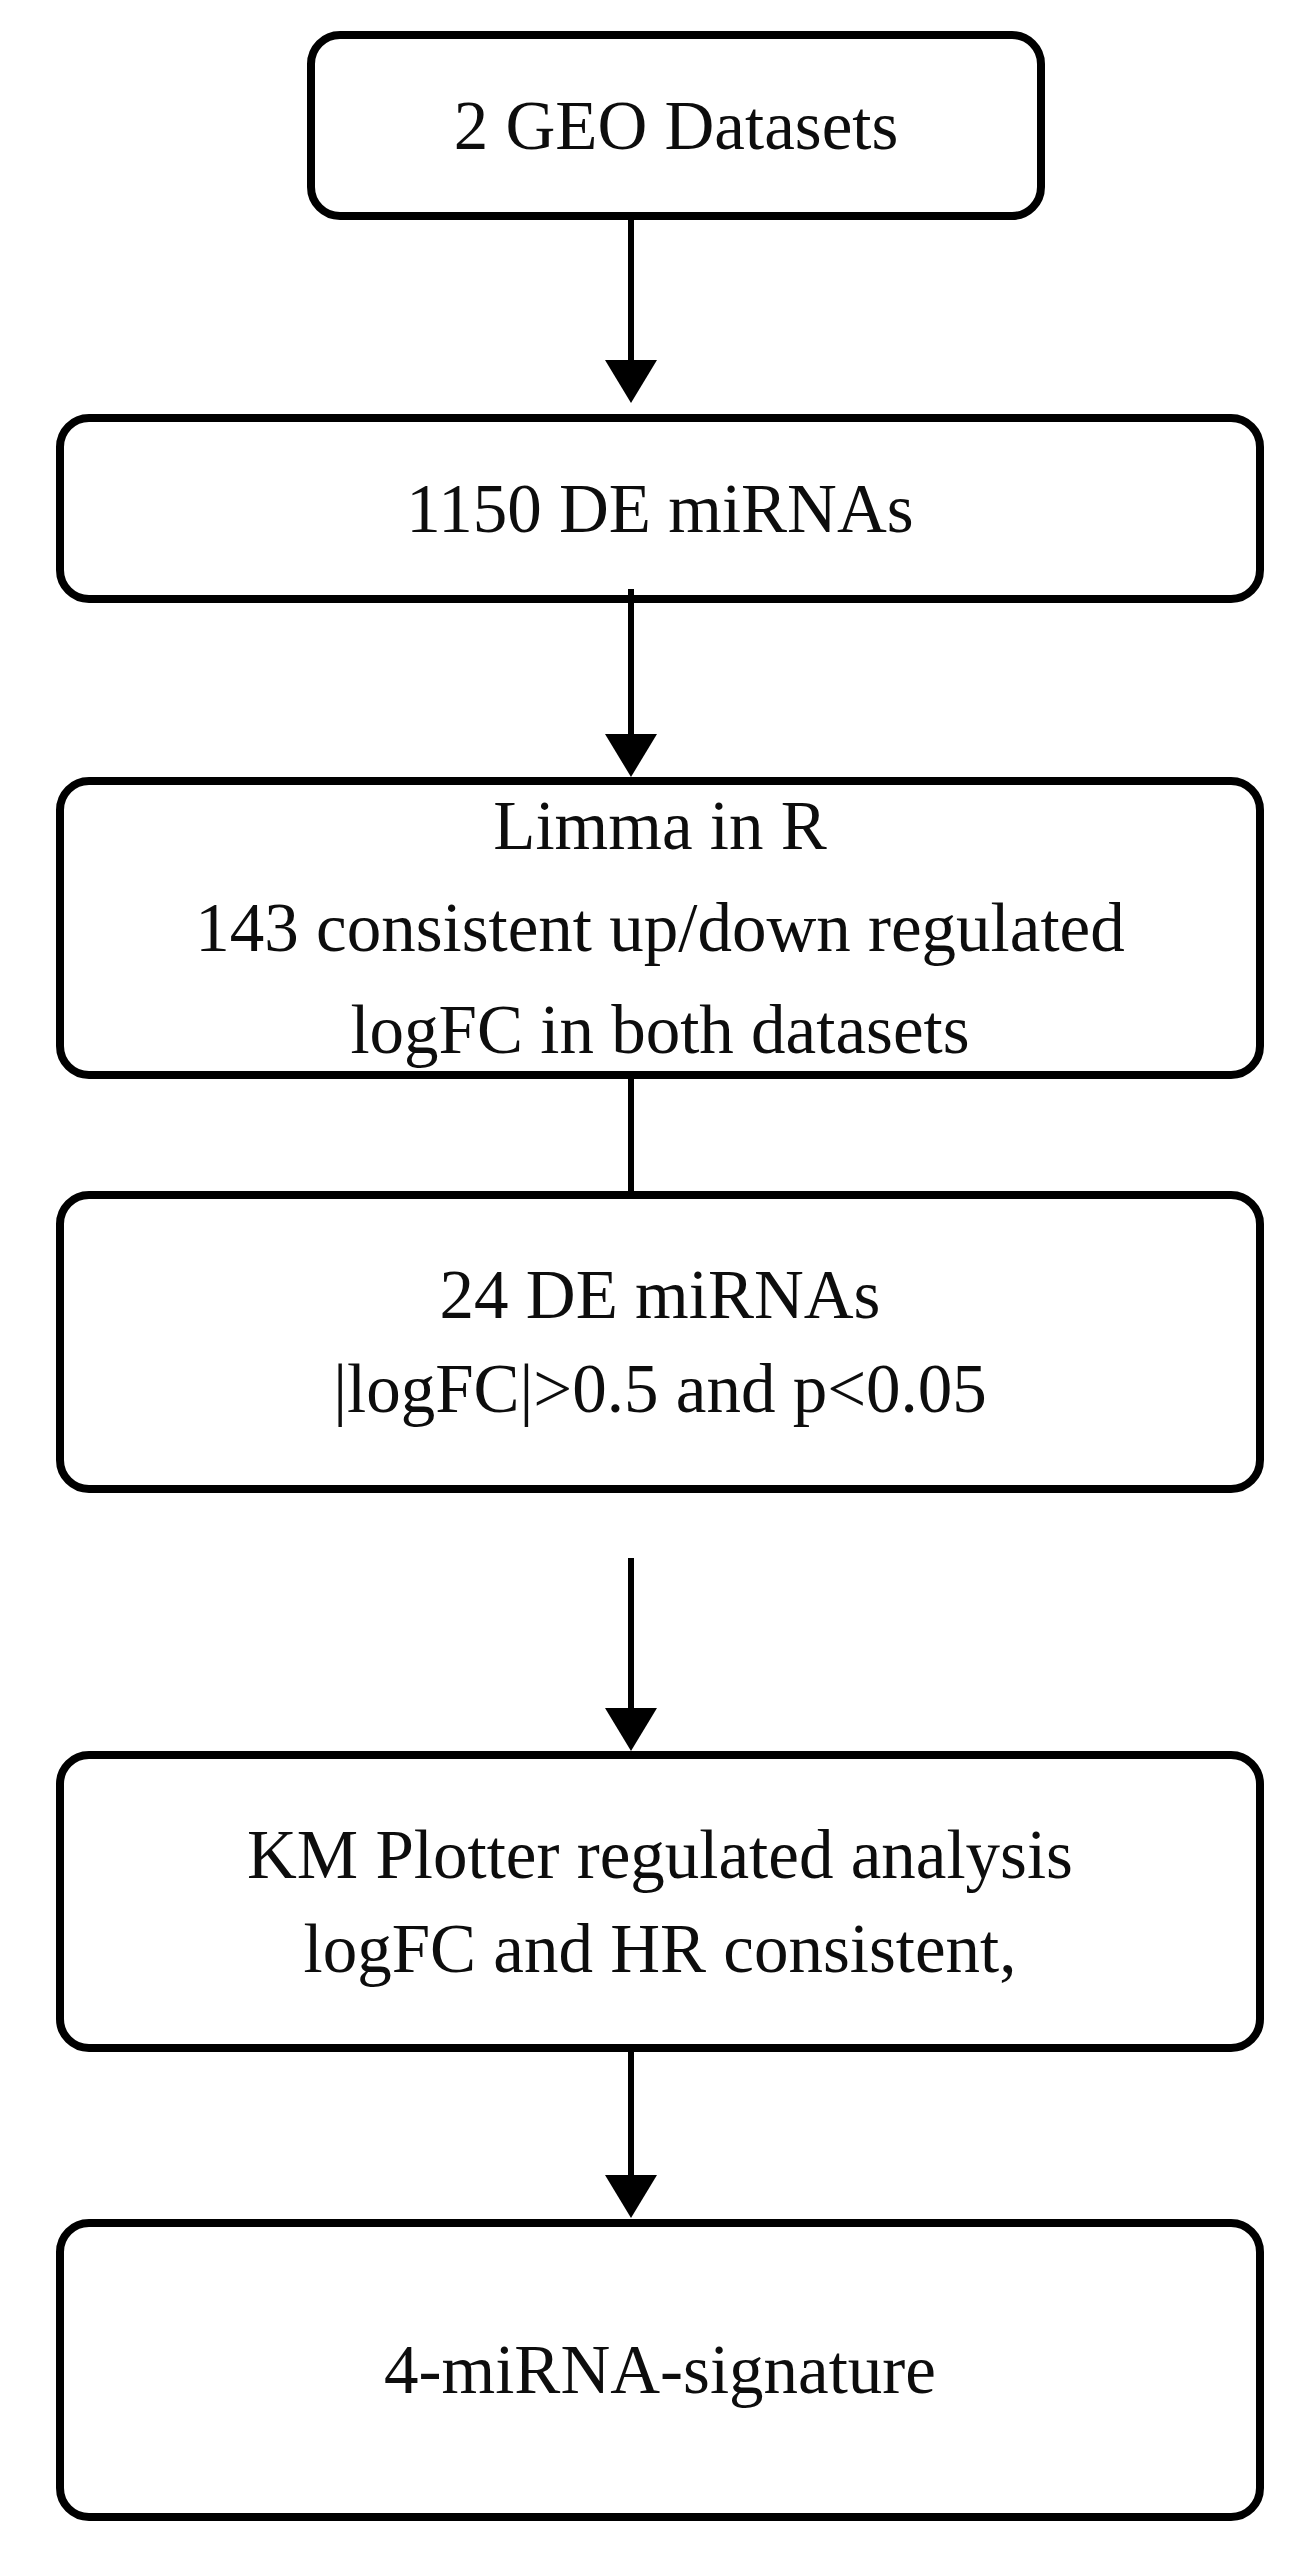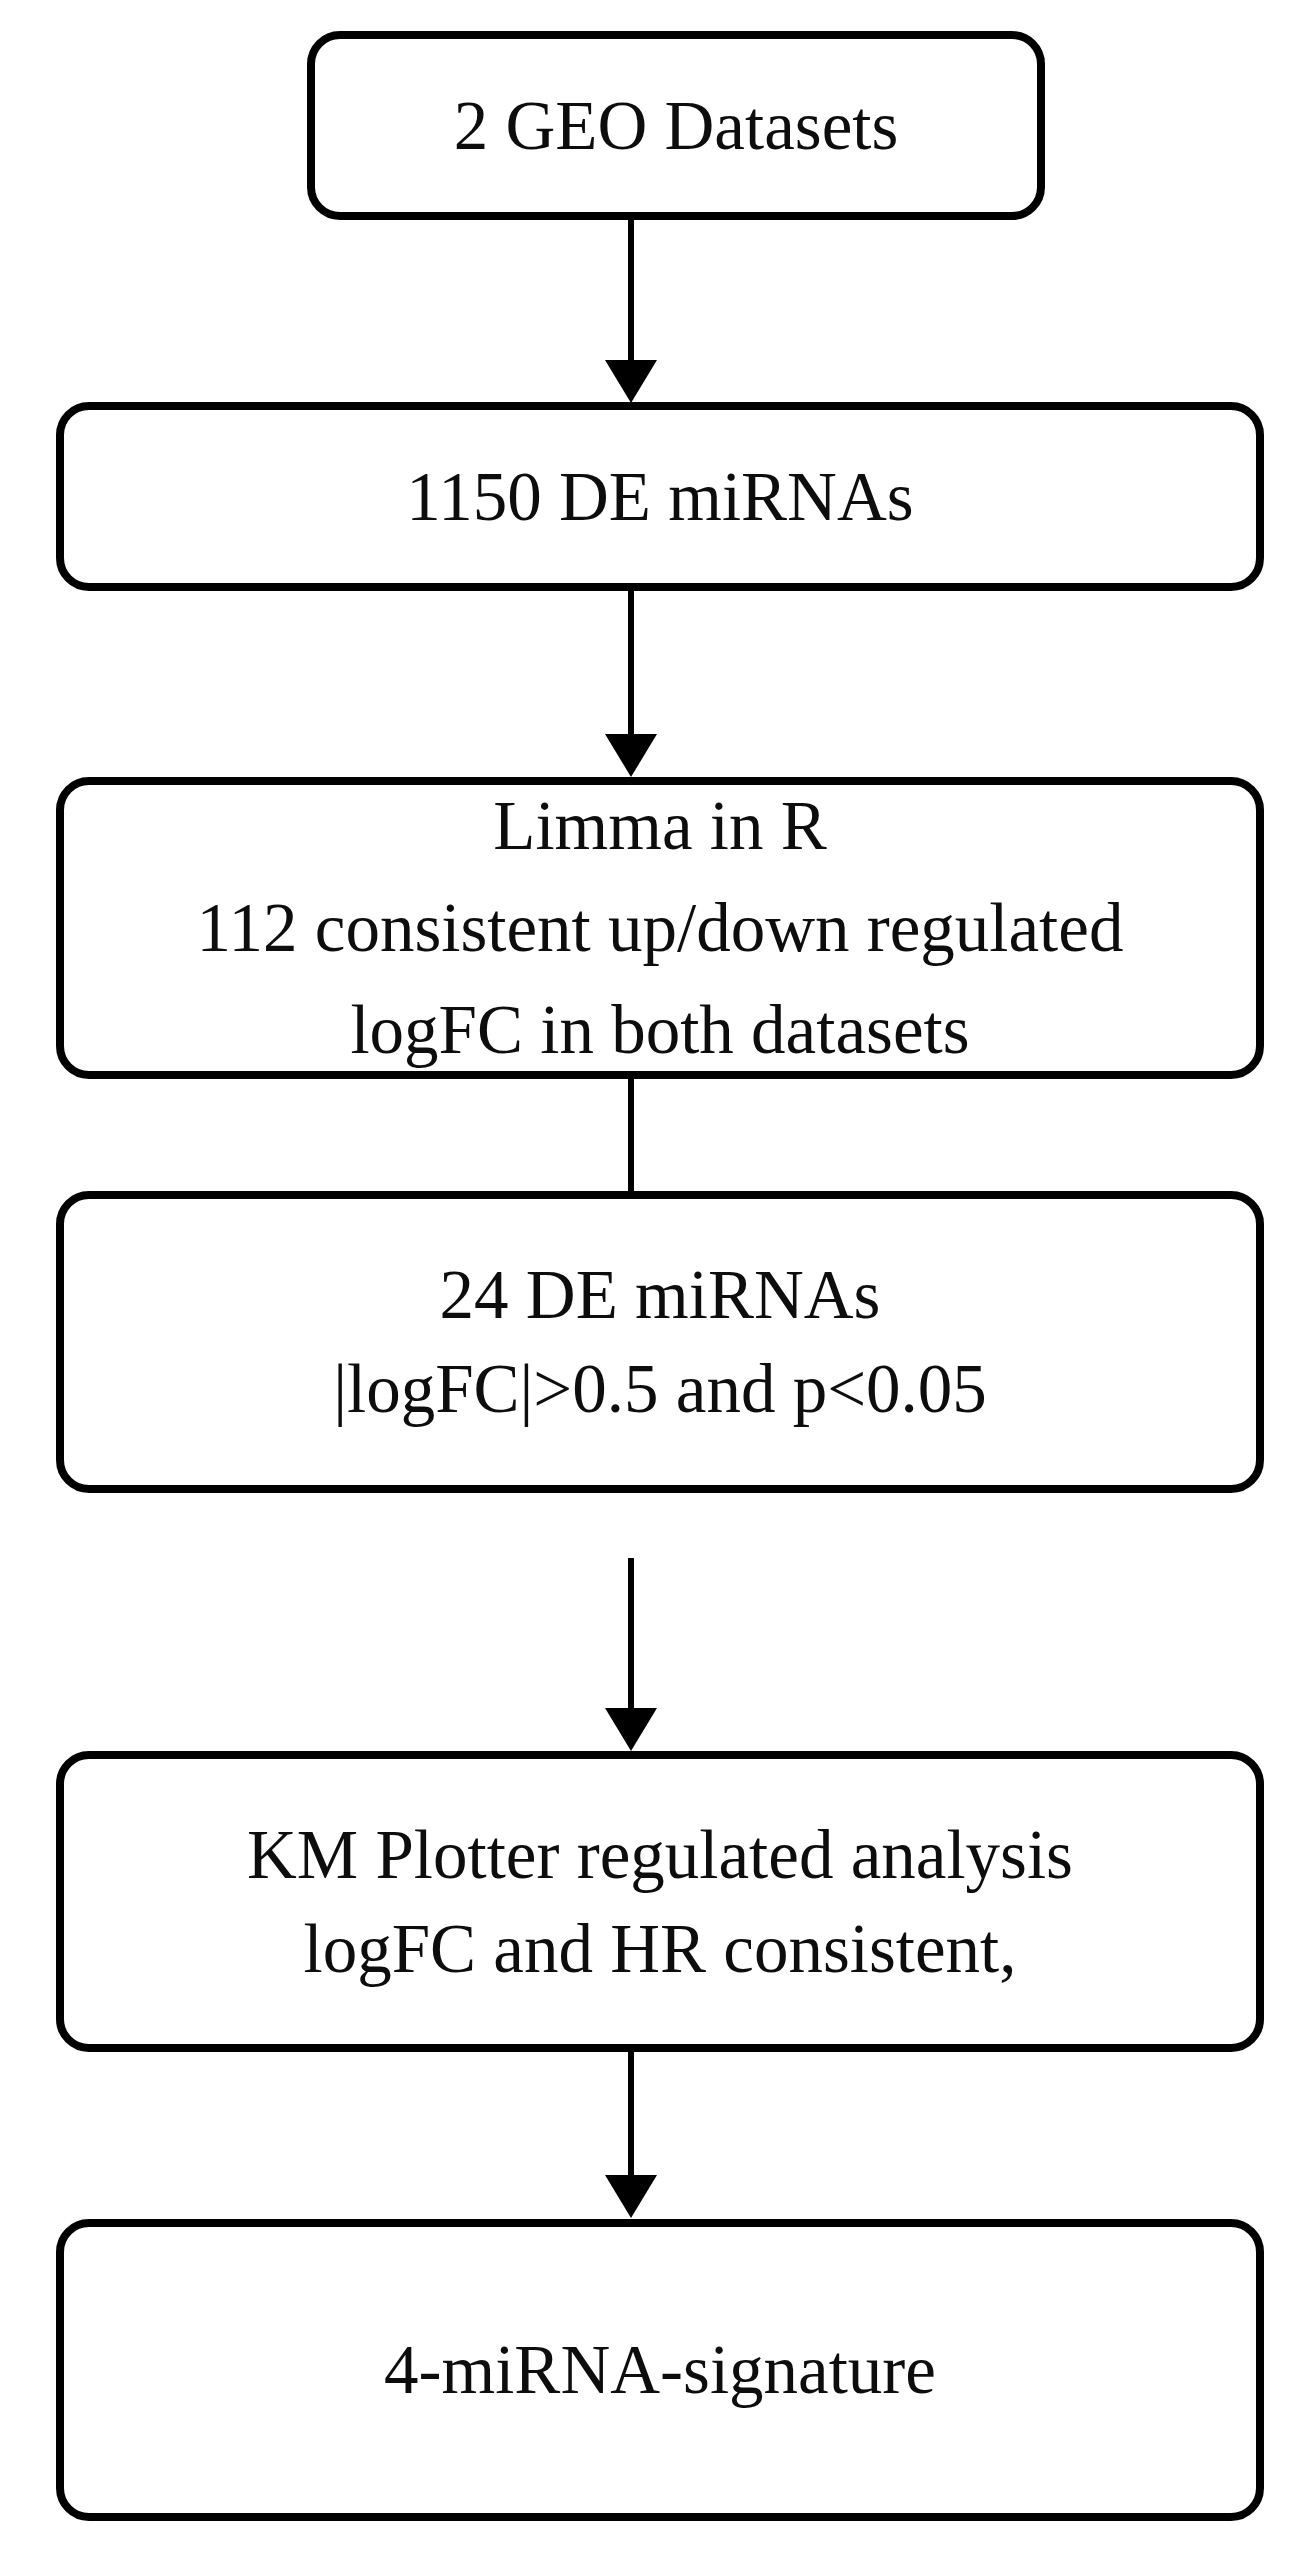--- a/index.html
+++ b/index.html
@@ -60,32 +60,32 @@
 
   <div class="node" style="left:307px; top:31px; width:738px; height:189px;">
     <div class="line">2 GEO Datasets</div>
   </div>
 
   <div class="arrow" style="left:605px; top:216px;">
     <div class="arrow-shaft" style="height:144px;"></div>
     <div class="arrow-head"></div>
   </div>
 
-  <div class="node" style="left:56px; top:402px; width:1208px; height:189px;">
+  <div class="node" style="left:56px; top:414px; width:1208px; height:189px;">
     <div class="line">1150 DE miRNAs</div>
   </div>
 
   <div class="arrow" style="left:605px; top:589px;">
     <div class="arrow-shaft" style="height:145px;"></div>
     <div class="arrow-head"></div>
   </div>
 
   <div class="node" style="left:56px; top:777px; width:1208px; height:302px;gap:8px;">
     <div class="line">Limma in R</div>
-    <div class="line">112 consistent up/down regulated</div>
+    <div class="line">143 consistent up/down regulated</div>
     <div class="line">logFC in both datasets</div>
   </div>
 
   <div class="arrow" style="left:605px; top:1077px;">
     <div class="arrow-shaft" style="height:137px;"></div>
     <div class="arrow-head"></div>
   </div>
 
   <div class="node" style="left:56px; top:1191px; width:1208px; height:302px;">
     <div class="line">24 DE miRNAs</div>

